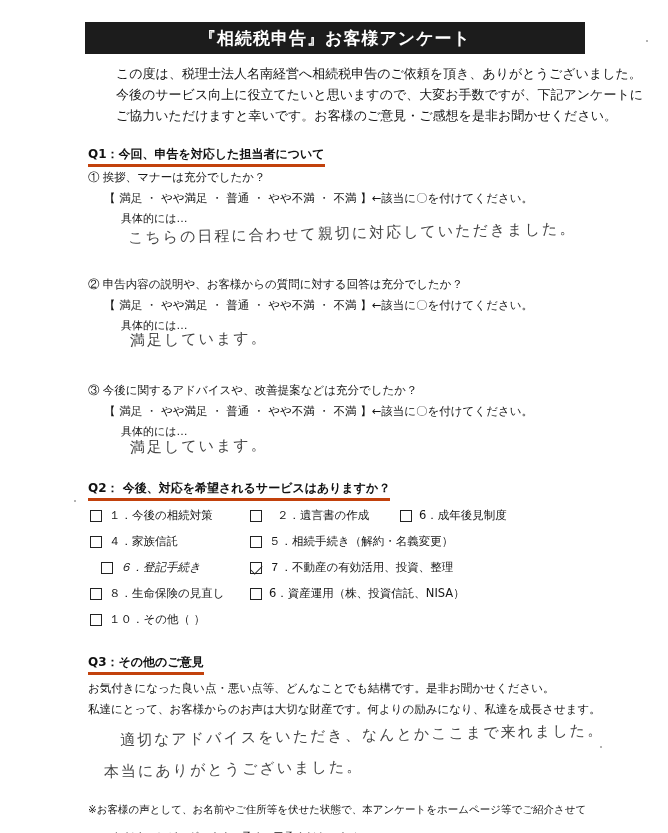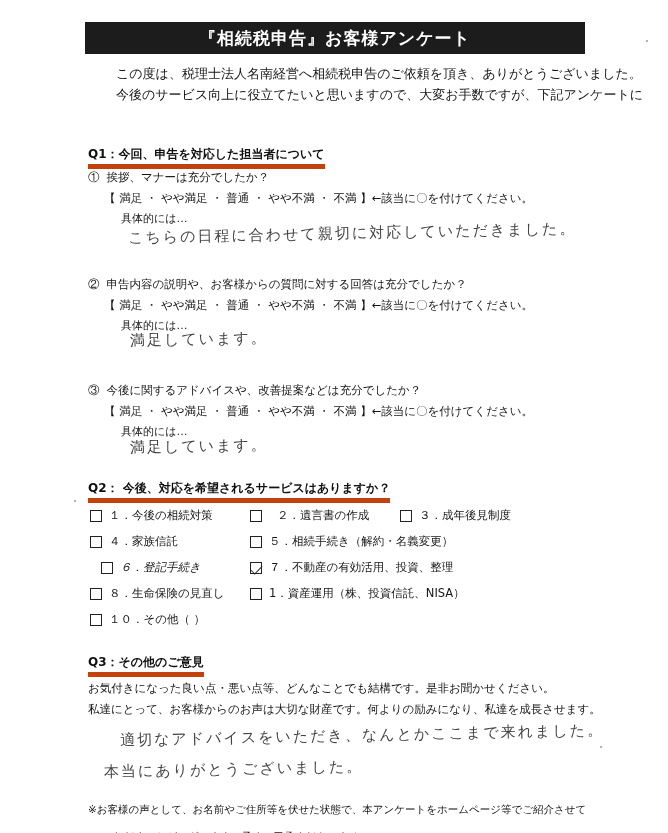--- a/index.html
+++ b/index.html
@@ -57,28 +57,28 @@
     margin-left: 28px;
   }
   .intro div { white-space: nowrap; }
 
   .q-head {
     position: absolute;
     font-size: 12px;
     font-weight: bold;
     font-family: "DejaVu Sans", sans-serif;
     color: #111;
-    border-bottom: 5px solid #c2410c;
+    border-bottom: 3px solid #c2410c;
     padding-bottom: 1px;
     white-space: nowrap;
   }
   .q-item {
     position: absolute;
     font-size: 11.5px;
-    font-family: Liberation Mono, monospace;
+    font-family: Liberation Sans, sans-serif;
     color: #161616;
     white-space: nowrap;
   }
   .scale {
     position: absolute;
     font-size: 11.5px;
     font-family: "DejaVu Sans", sans-serif;
     color: #161616;
     white-space: nowrap;
   }
@@ -176,20 +176,21 @@
 
 <div class="page">
 
   <div class="title-banner">
     <span class="title-text">『相続税申告』お客様アンケート</span>
   </div>
 
   <div class="intro">
     <div>この度は、税理士法人名南経営へ相続税申告のご依頼を頂き、ありがとうございました。</div>
     <div>今後のサービス向上に役立てたいと思いますので、大変お手数ですが、下記アンケートに</div>
+    <div>ご協力いただけますと幸いです。お客様のご意見・ご感想を是非お聞かせください。</div>
   </div>
 
   <div class="q-head" style="left:88px; top:146px;">Q1：今回、申告を対応した担当者について</div>
 
   <div class="q-item" style="left:88px; top:170px;">
     <span>①</span>
     <span>挨拶、マナーは充分でしたか？</span>
   </div>
   <div class="scale" style="left:104px; top:191px;">
     <span>【</span>
@@ -252,21 +253,21 @@
   <div class="cb-row" style="left:90px; top:508px;">
     <span class="cb"></span>
     <span class="cb-label">１．今後の相続対策</span>
   </div>
   <div class="cb-row" style="left:250px; top:508px;gap:8px;">
     <span class="cb"></span>
     <span class="cb-label">２．遺言書の作成</span>
   </div>
   <div class="cb-row" style="left:400px; top:508px;">
     <span class="cb"></span>
-    <span class="cb-label">３．成年後見制度</span>
+    <span class="cb-label">6．成年後見制度</span>
   </div>
 
   <div class="cb-row" style="left:90px; top:534px;">
     <span class="cb"></span>
     <span class="cb-label">４．家族信託</span>
   </div>
   <div class="cb-row" style="left:250px; top:534px;">
     <span class="cb"></span>
     <span class="cb-label">５．相続手続き（解約・名義変更）</span>
   </div>
@@ -279,21 +280,21 @@
     <span class="cb checked"></span>
     <span class="cb-label">７．不動産の有効活用、投資、整理</span>
   </div>
 
   <div class="cb-row" style="left:90px; top:586px;">
     <span class="cb"></span>
     <span class="cb-label">８．生命保険の見直し</span>
   </div>
   <div class="cb-row" style="left:250px; top:586px;">
     <span class="cb"></span>
-    <span class="cb-label">1．資産運用（株、投資信託、NISA）</span>
+    <span class="cb-label">6．資産運用（株、投資信託、NISA）</span>
   </div>
 
   <div class="cb-row" style="left:90px; top:612px;">
     <span class="cb"></span>
     <span class="cb-label">１０．その他（                              ）</span>
   </div>
 
   <div class="q-head" style="left:88px; top:654px;">Q3：その他のご意見</div>
   <div class="q3-body" style="top:678px;">
     <div>お気付きになった良い点・悪い点等、どんなことでも結構です。是非お聞かせください。</div>

